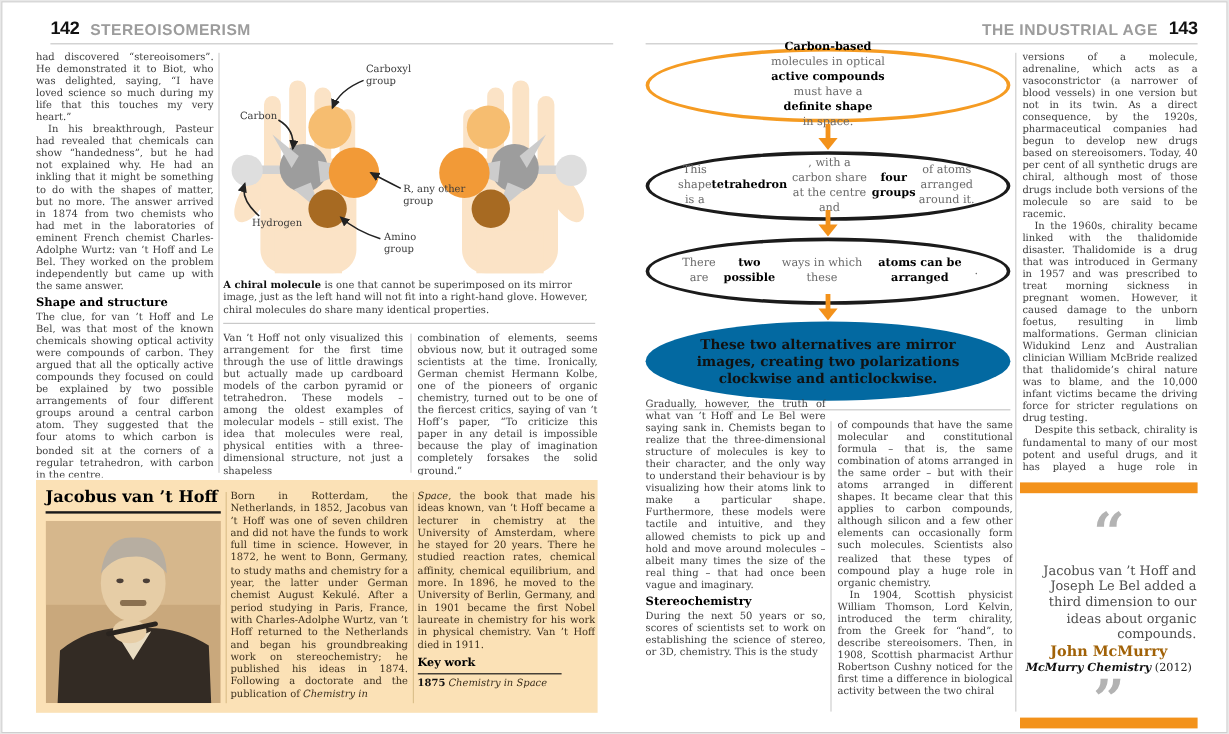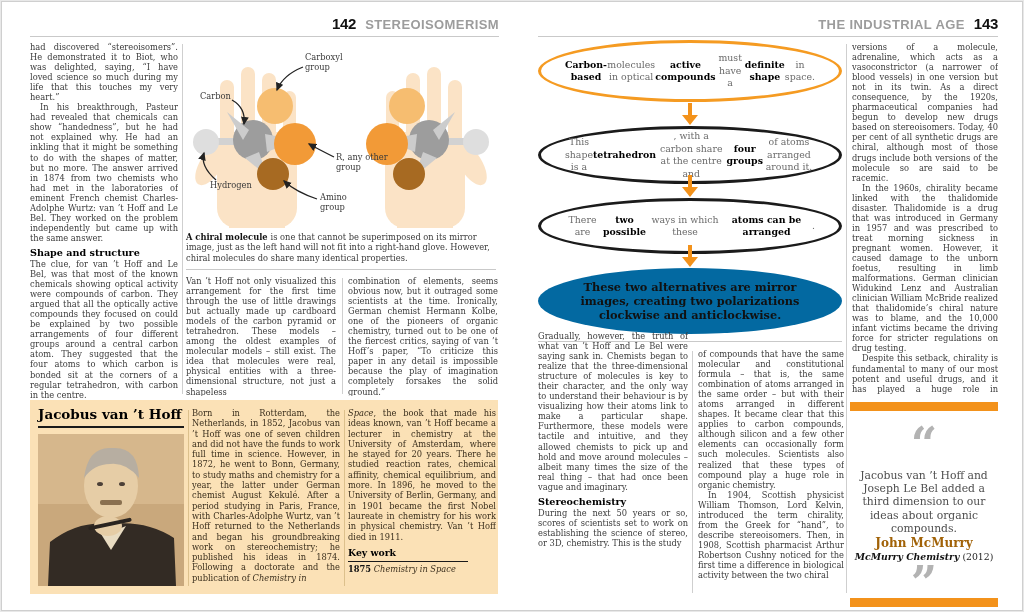--- a/index.html
+++ b/index.html
@@ -41,31 +41,31 @@
   .ovalk{border:3.5px solid #1b1b1b;}
   .oval4{background:#0369a1;color:#111;font-weight:bold;font-size:11.3px;line-height:14px;border:none;}
   .flowarrow{position:absolute;left:678px;width:20px;height:22px;}
   
   .quotebox{position:absolute;left:848px;top:400px;width:148px;height:190px;display:flex;flex-direction:column;
     align-items:center;justify-content:flex-start;}
   .qbar{width:148px;height:9px;background:#f3921b;flex:none;}
   .qmark{font-size:46px;line-height:30px;color:#b3b3b3;font-weight:bold;font-family:"DejaVu Serif",serif;}
   .qmark.open{margin-top:18px;}
   .qmark.close{margin-top:6px;}
-  .qtext{margin-top:10px;font-size:10.8px;line-height:13.2px;color:#4e4e4e;text-align:center;width:146px;}
+  .qtext{margin-top:10px;font-size:10.8px;line-height:13.2px;color:#4e4e4e;text-align:right;width:146px;}
   .qauthor{font-size:12px;font-weight:bold;color:#a16207;text-align:center;margin-top:1px;}
   .qsource{font-size:9.3px;color:#222;text-align:center;margin-top:1px;}
   .qspacer{flex:1;}
 </style>
 </head>
 <body>
 
 <div class="frame">
 
-  <div class="runhead" style="left:28px;width:469px;justify-content:flex-end;">
+  <div class="runhead" style="left:40px;width:469px;">
     <span class="pageno">142</span>
     <span class="runtitle">STEREOISOMERISM</span>
   </div>
 
   <div class="col" style="left:28px;top:40px;width:148px;height:356px;">
     <p>had discovered “stereoisomers”. He demonstrated it to Biot, who was delighted, saying, “I have loved science so much during my life that this touches my very heart.”</p>
     <p class="ind">In his breakthrough, Pasteur had revealed that chemicals can show “handedness”, but he had not explained why. He had an inkling that it might be something to do with the shapes of matter, but no more. The answer arrived in 1874 from two chemists who had met in the laboratories of eminent French chemist Charles-Adolphe Wurtz: van ’t Hoff and Le Bel. They worked on the problem independently but came up with the same answer.</p>
     <h3>Shape and structure</h3>
     <p>The clue, for van ’t Hoff and Le Bel, was that most of the known chemicals showing optical activity were compounds of carbon. They argued that all the optically active compounds they focused on could be explained by two possible arrangements of four different groups around a central carbon atom. They suggested that the four atoms to which carbon is bonded sit at the corners of a regular tetrahedron, with carbon in the centre.</p>
   </div>
@@ -175,21 +175,21 @@
     </div>
   </div>
   <div class="boxrule" style="left:186px;"></div>
   <div class="boxrule" style="left:342px;"></div>
 
   <div class="runhead" style="left:536px;width:460px;justify-content:flex-end;">
     <span class="runtitle">THE INDUSTRIAL AGE</span>
     <span class="pageno">143</span>
   </div>
 
-  <div class="oval oval1" style="top:38px;height:62px;">
+  <div class="oval oval1" style="top:38px;height:62px;flex-direction:column;">
       <span class="b">Carbon-based</span>
       <span class=""> molecules in optical </span>
       <span class="b">active compounds</span>
       <span class=""> must have a </span>
       <span class="b">definite shape</span>
       <span class=""> in space.</span>
     </div>
   <svg class="flowarrow" style="top:101px;" viewBox="0 0 20 22">
     <line x1="10" y1="0" x2="10" y2="14" stroke="#f3921b" stroke-width="4"></line>
     <polygon points="2,12 18,12 10,22" fill="#f3921b"></polygon>

